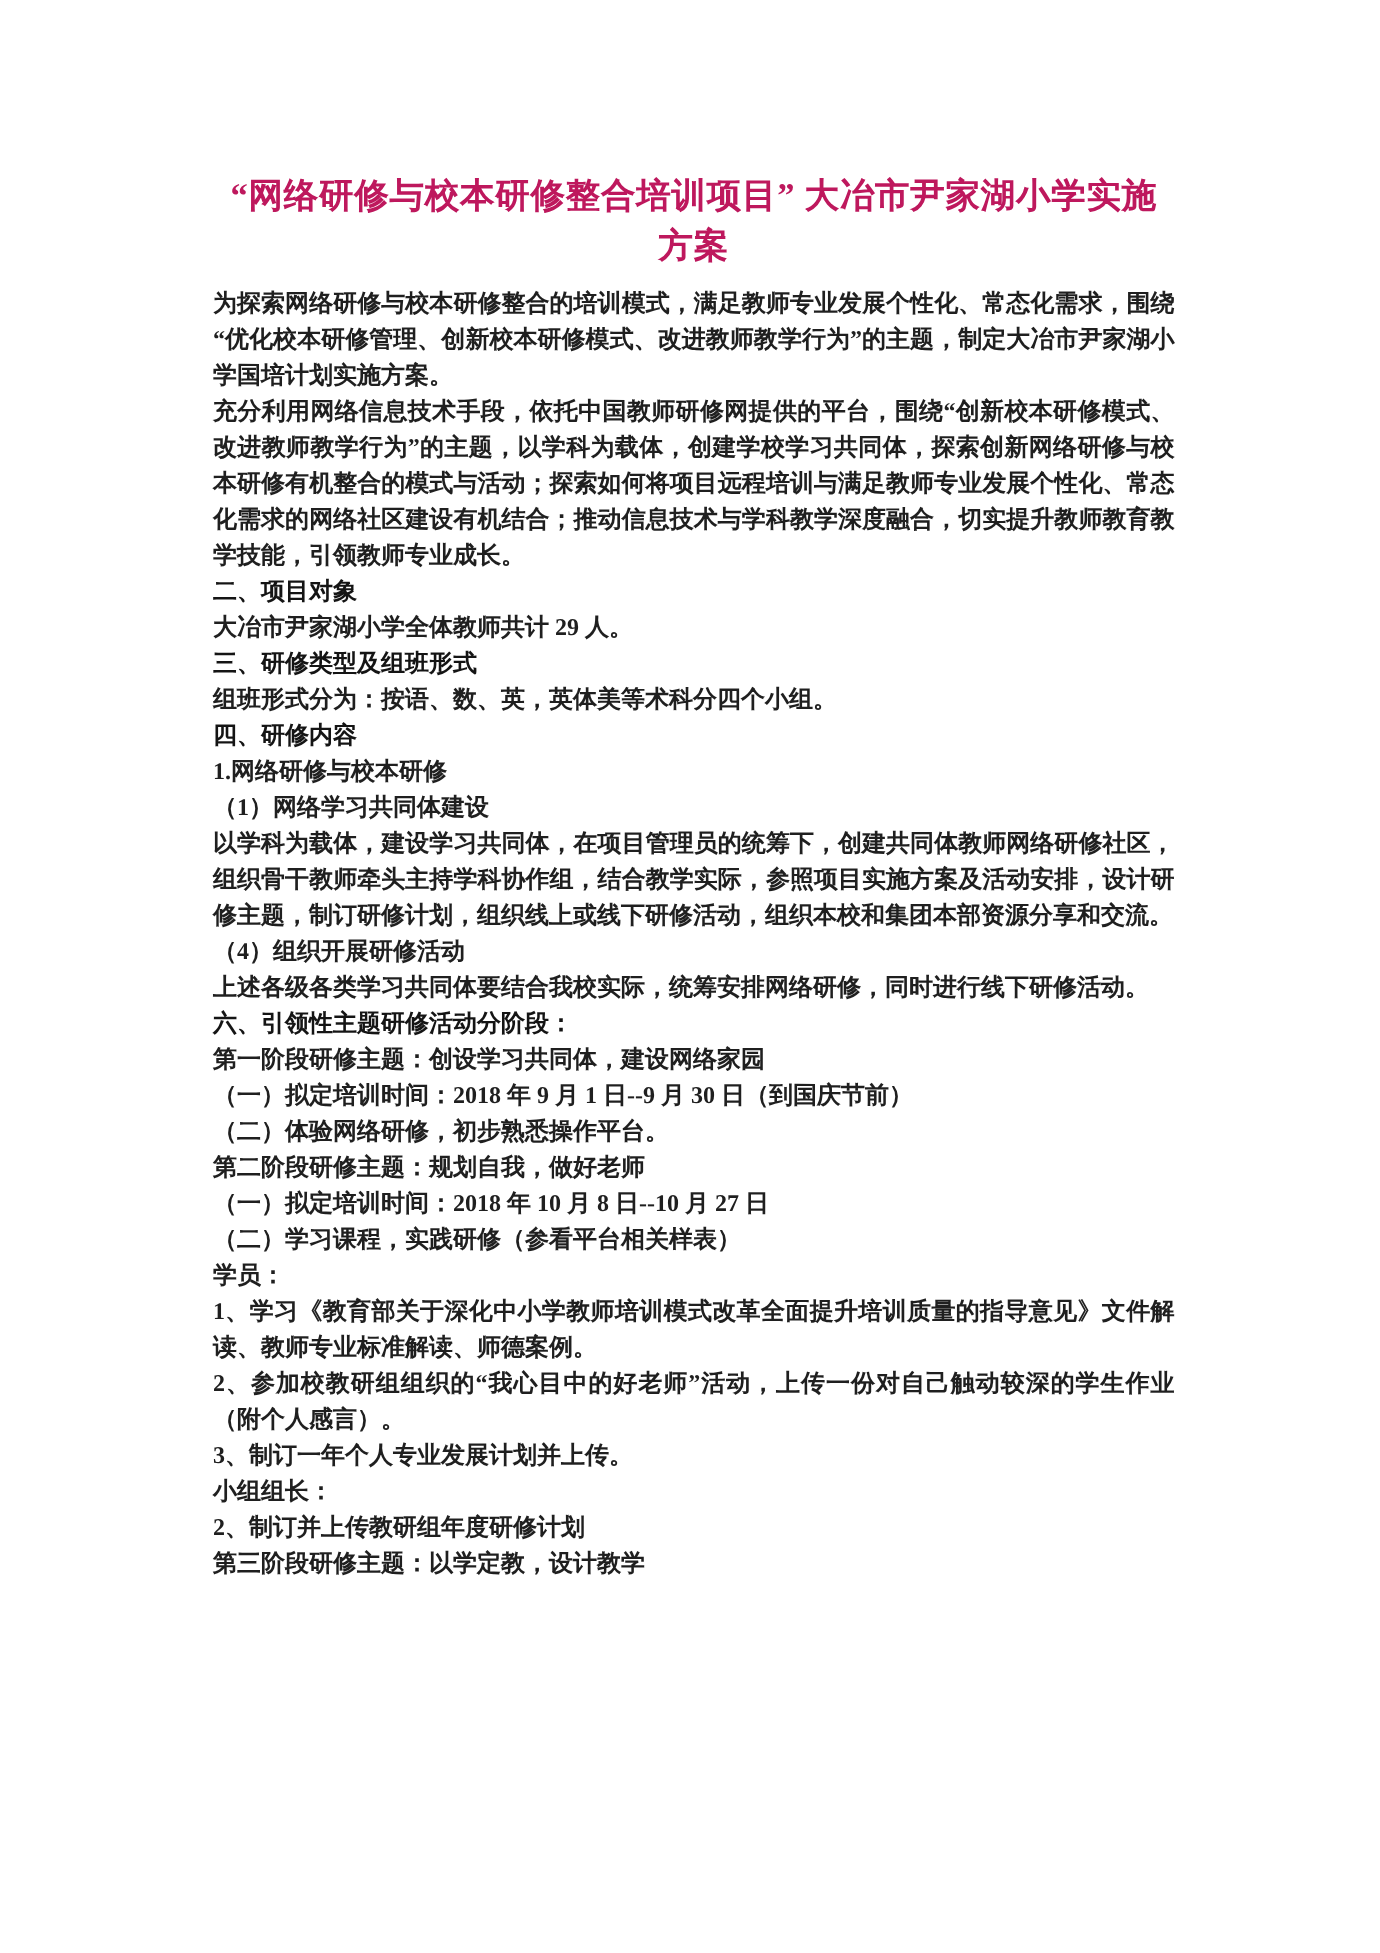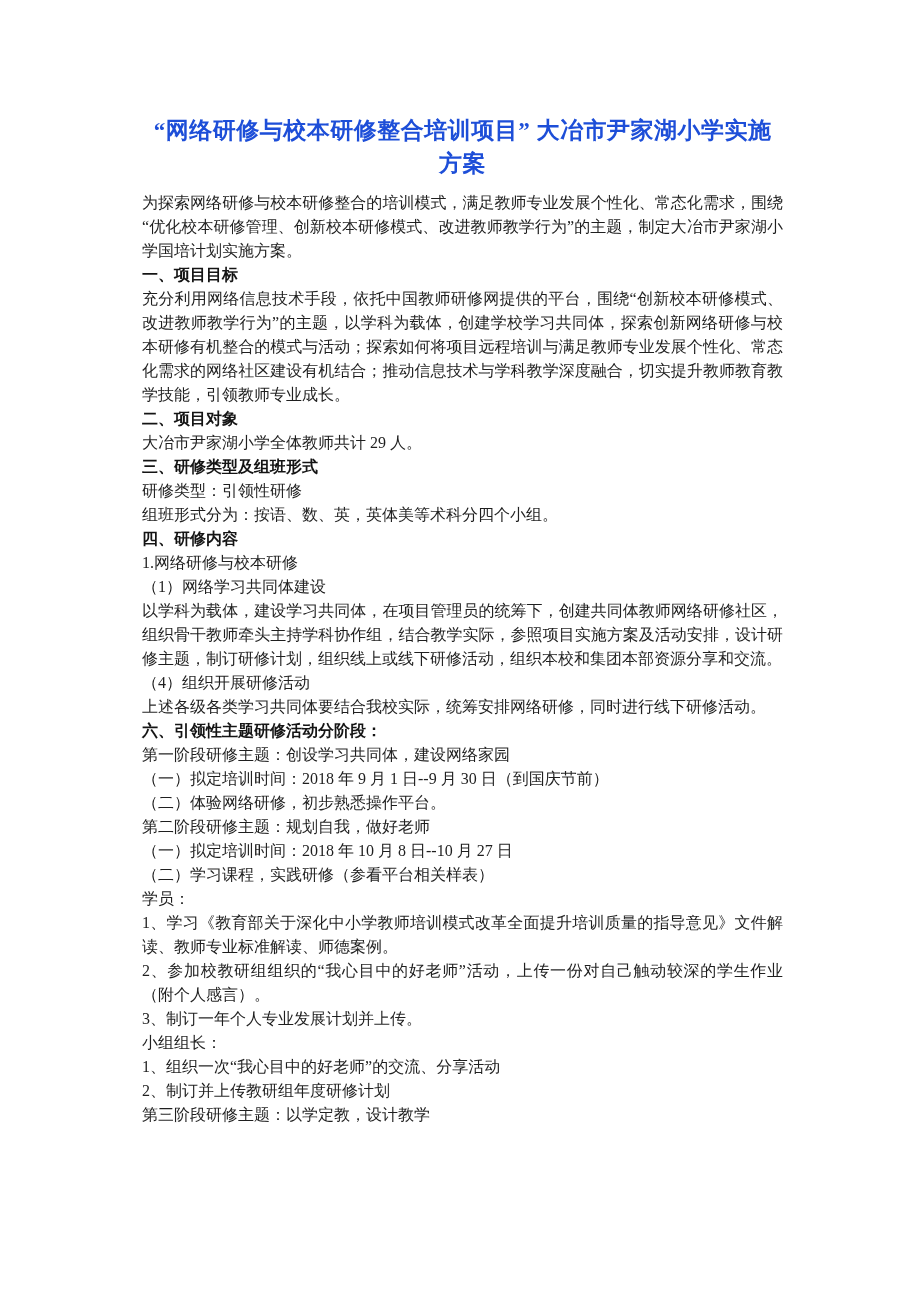--- a/index.html
+++ b/index.html
@@ -19,64 +19,62 @@
     left: 142px;
     top: 114px;
     width: 641px;
   }
   .doc-title {
     margin: 0 0 11px 0;
     font-size: 23px;
     font-weight: 700;
     line-height: 33px;
     text-align: center;
-    color: #1d4ed8;
+    color: #be185d;
     letter-spacing: 0.5px;
   }
   .block {
     margin: 0;
     font-size: 16px;
     line-height: 24px;
     text-align: justify;
     color: #1f1f1f;
+    font-weight: bold;
   }
   .block.heading {
     font-weight: 700;
     color: #141414;
   }
 </style>
 </head>
 <body style="background: rgb(255, 255, 255); color: rgb(31, 31, 31);">
 
 <div class="doc-page">
   <h1 class="doc-title">“网络研修与校本研修整合培训项目” 大冶市尹家湖小学实施方案</h1>
   <div>
       <p class="block para">为探索网络研修与校本研修整合的培训模式，满足教师专业发展个性化、常态化需求，围绕“优化校本研修管理、创新校本研修模式、改进教师教学行为”的主题，制定大冶市尹家湖小学国培计划实施方案。</p>
-      <p class="block heading">一、项目目标</p>
       <p class="block para">充分利用网络信息技术手段，依托中国教师研修网提供的平台，围绕“创新校本研修模式、改进教师教学行为”的主题，以学科为载体，创建学校学习共同体，探索创新网络研修与校本研修有机整合的模式与活动；探索如何将项目远程培训与满足教师专业发展个性化、常态化需求的网络社区建设有机结合；推动信息技术与学科教学深度融合，切实提升教师教育教学技能，引领教师专业成长。</p>
       <p class="block heading">二、项目对象</p>
       <p class="block para">大冶市尹家湖小学全体教师共计 29 人。</p>
       <p class="block heading">三、研修类型及组班形式</p>
-      <p class="block para">研修类型：引领性研修</p>
       <p class="block para">组班形式分为：按语、数、英，英体美等术科分四个小组。</p>
       <p class="block heading">四、研修内容</p>
       <p class="block para">1.网络研修与校本研修</p>
       <p class="block para">（1）网络学习共同体建设</p>
       <p class="block para">以学科为载体，建设学习共同体，在项目管理员的统筹下，创建共同体教师网络研修社区，组织骨干教师牵头主持学科协作组，结合教学实际，参照项目实施方案及活动安排，设计研修主题，制订研修计划，组织线上或线下研修活动，组织本校和集团本部资源分享和交流。</p>
       <p class="block para">（4）组织开展研修活动</p>
       <p class="block para">上述各级各类学习共同体要结合我校实际，统筹安排网络研修，同时进行线下研修活动。</p>
       <p class="block heading">六、引领性主题研修活动分阶段：</p>
       <p class="block para">第一阶段研修主题：创设学习共同体，建设网络家园</p>
       <p class="block para">（一）拟定培训时间：2018 年 9 月 1 日--9 月 30 日（到国庆节前）</p>
       <p class="block para">（二）体验网络研修，初步熟悉操作平台。</p>
       <p class="block para">第二阶段研修主题：规划自我，做好老师</p>
       <p class="block para">（一）拟定培训时间：2018 年 10 月 8 日--10 月 27 日</p>
       <p class="block para">（二）学习课程，实践研修（参看平台相关样表）</p>
       <p class="block para">学员：</p>
       <p class="block para">1、学习《教育部关于深化中小学教师培训模式改革全面提升培训质量的指导意见》文件解读、教师专业标准解读、师德案例。</p>
       <p class="block para">2、参加校教研组组织的“我心目中的好老师”活动，上传一份对自己触动较深的学生作业（附个人感言）。</p>
       <p class="block para">3、制订一年个人专业发展计划并上传。</p>
       <p class="block para">小组组长：</p>
-      <p class="block para">1、组织一次“我心目中的好老师”的交流、分享活动</p>
       <p class="block para">2、制订并上传教研组年度研修计划</p>
       <p class="block para">第三阶段研修主题：以学定教，设计教学</p>
     </div>
 </div>
 
 </body></html>

